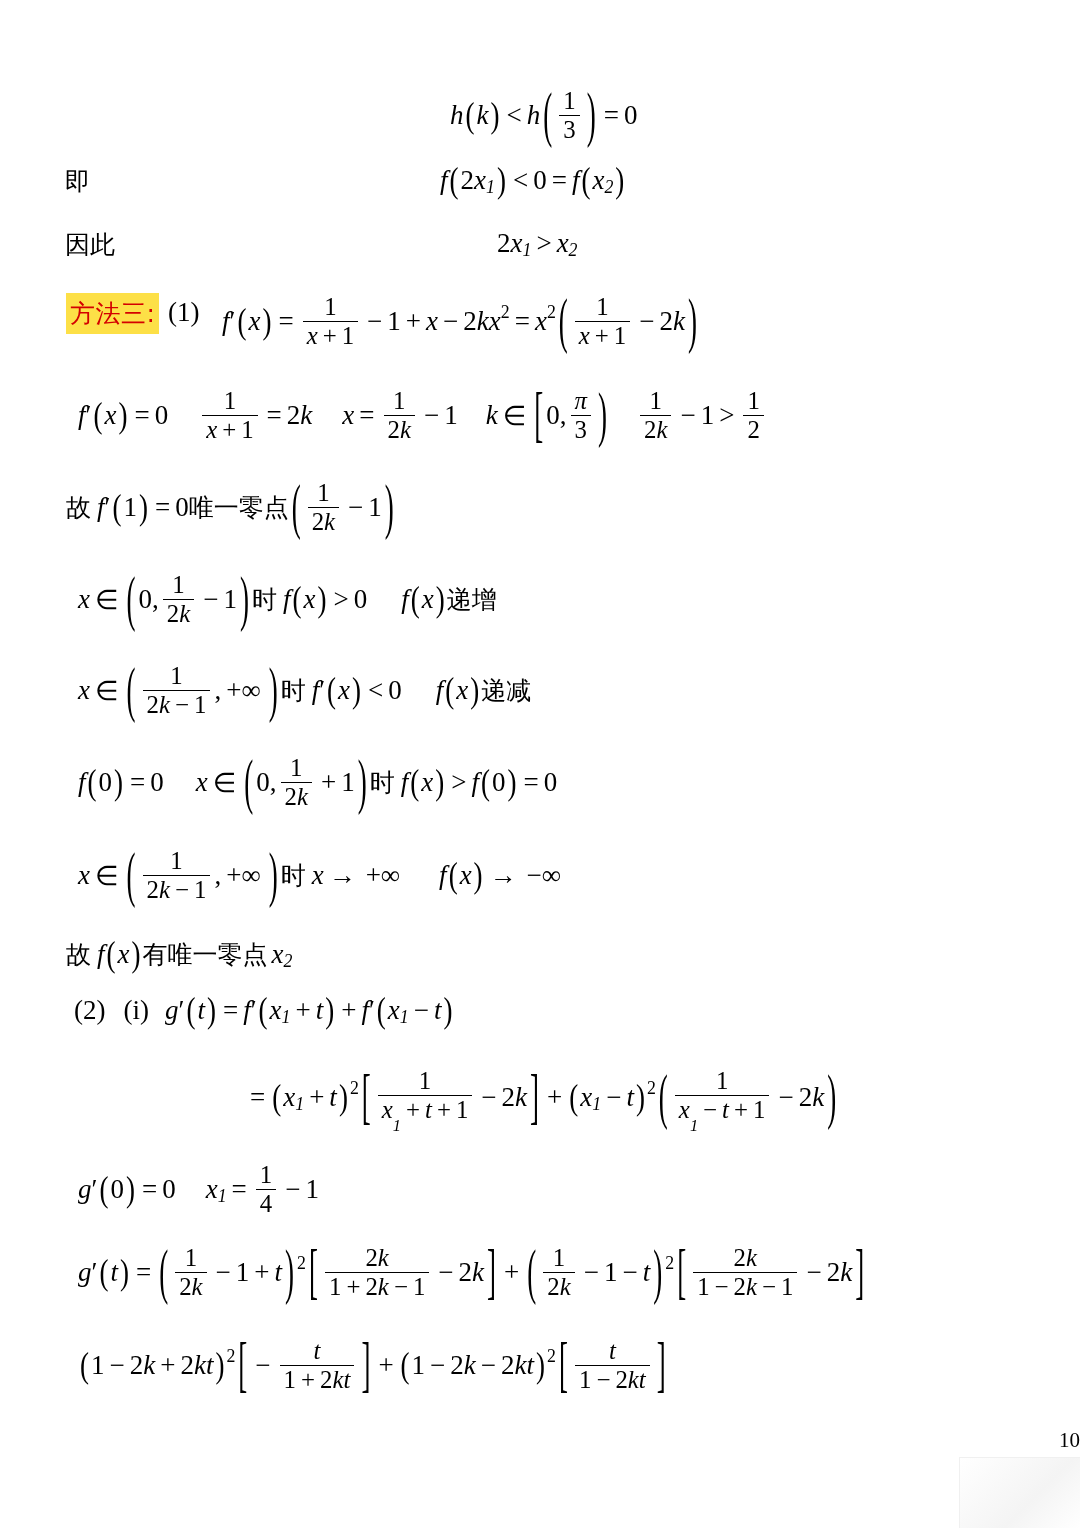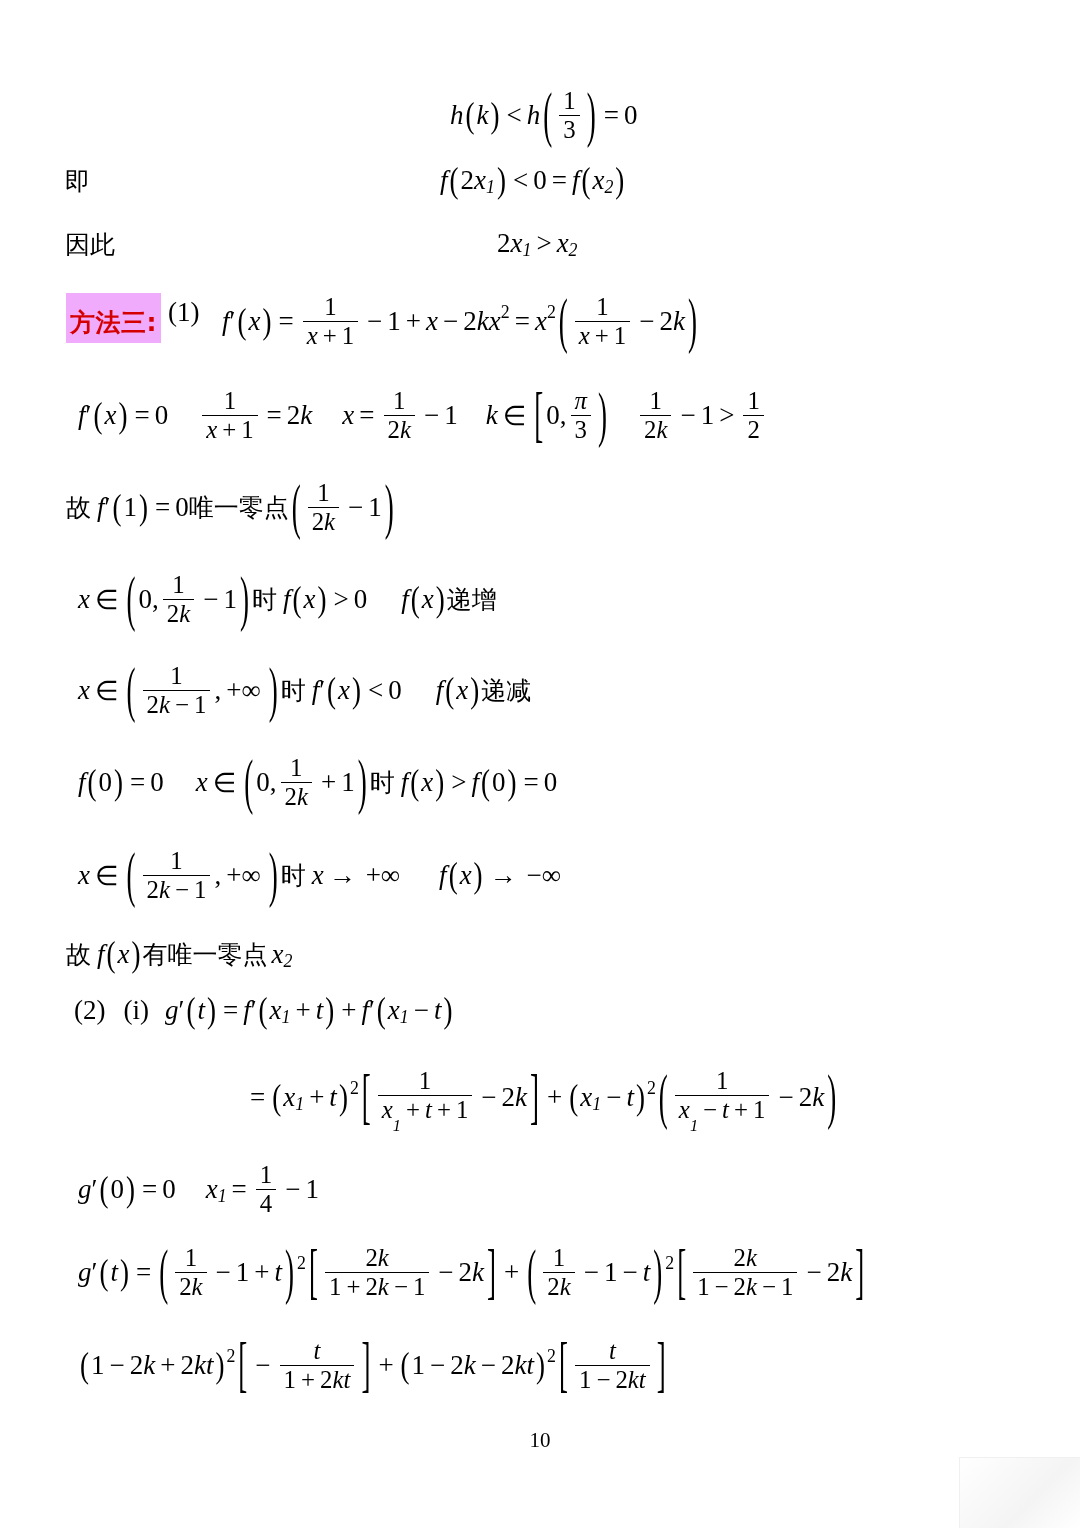--- a/index.html
+++ b/index.html
@@ -93,34 +93,34 @@
     font-style: italic;
   }
   .sup {
     font-size: 0.66em;
     vertical-align: super;
     position: relative;
     top: -9px;
     font-style: normal;
   }
   .hl {
-    background: #f0abfc;
+    background: #fde047;
     color: #d40000;
     font-family: "DejaVu Sans", sans-serif;
     font-style: normal;
-    font-weight: bold;
+    font-weight: normal;
     font-size: 25px;
-    padding: 13px 4px 4px 4px;
+    padding: 4px 4px 4px 4px;
     letter-spacing: 0.5px;
   }
   .pagenum {
     position: absolute;
     left: 0;
     right: 0;
-    text-align: center;
+    text-align: right;
     font-family: "Liberation Serif", serif;
     font-size: 21px;
     color: #000;
   }
   .corner {
     position: absolute;
     right: 0;
     bottom: 0;
     width: 120px;
     height: 70px;

